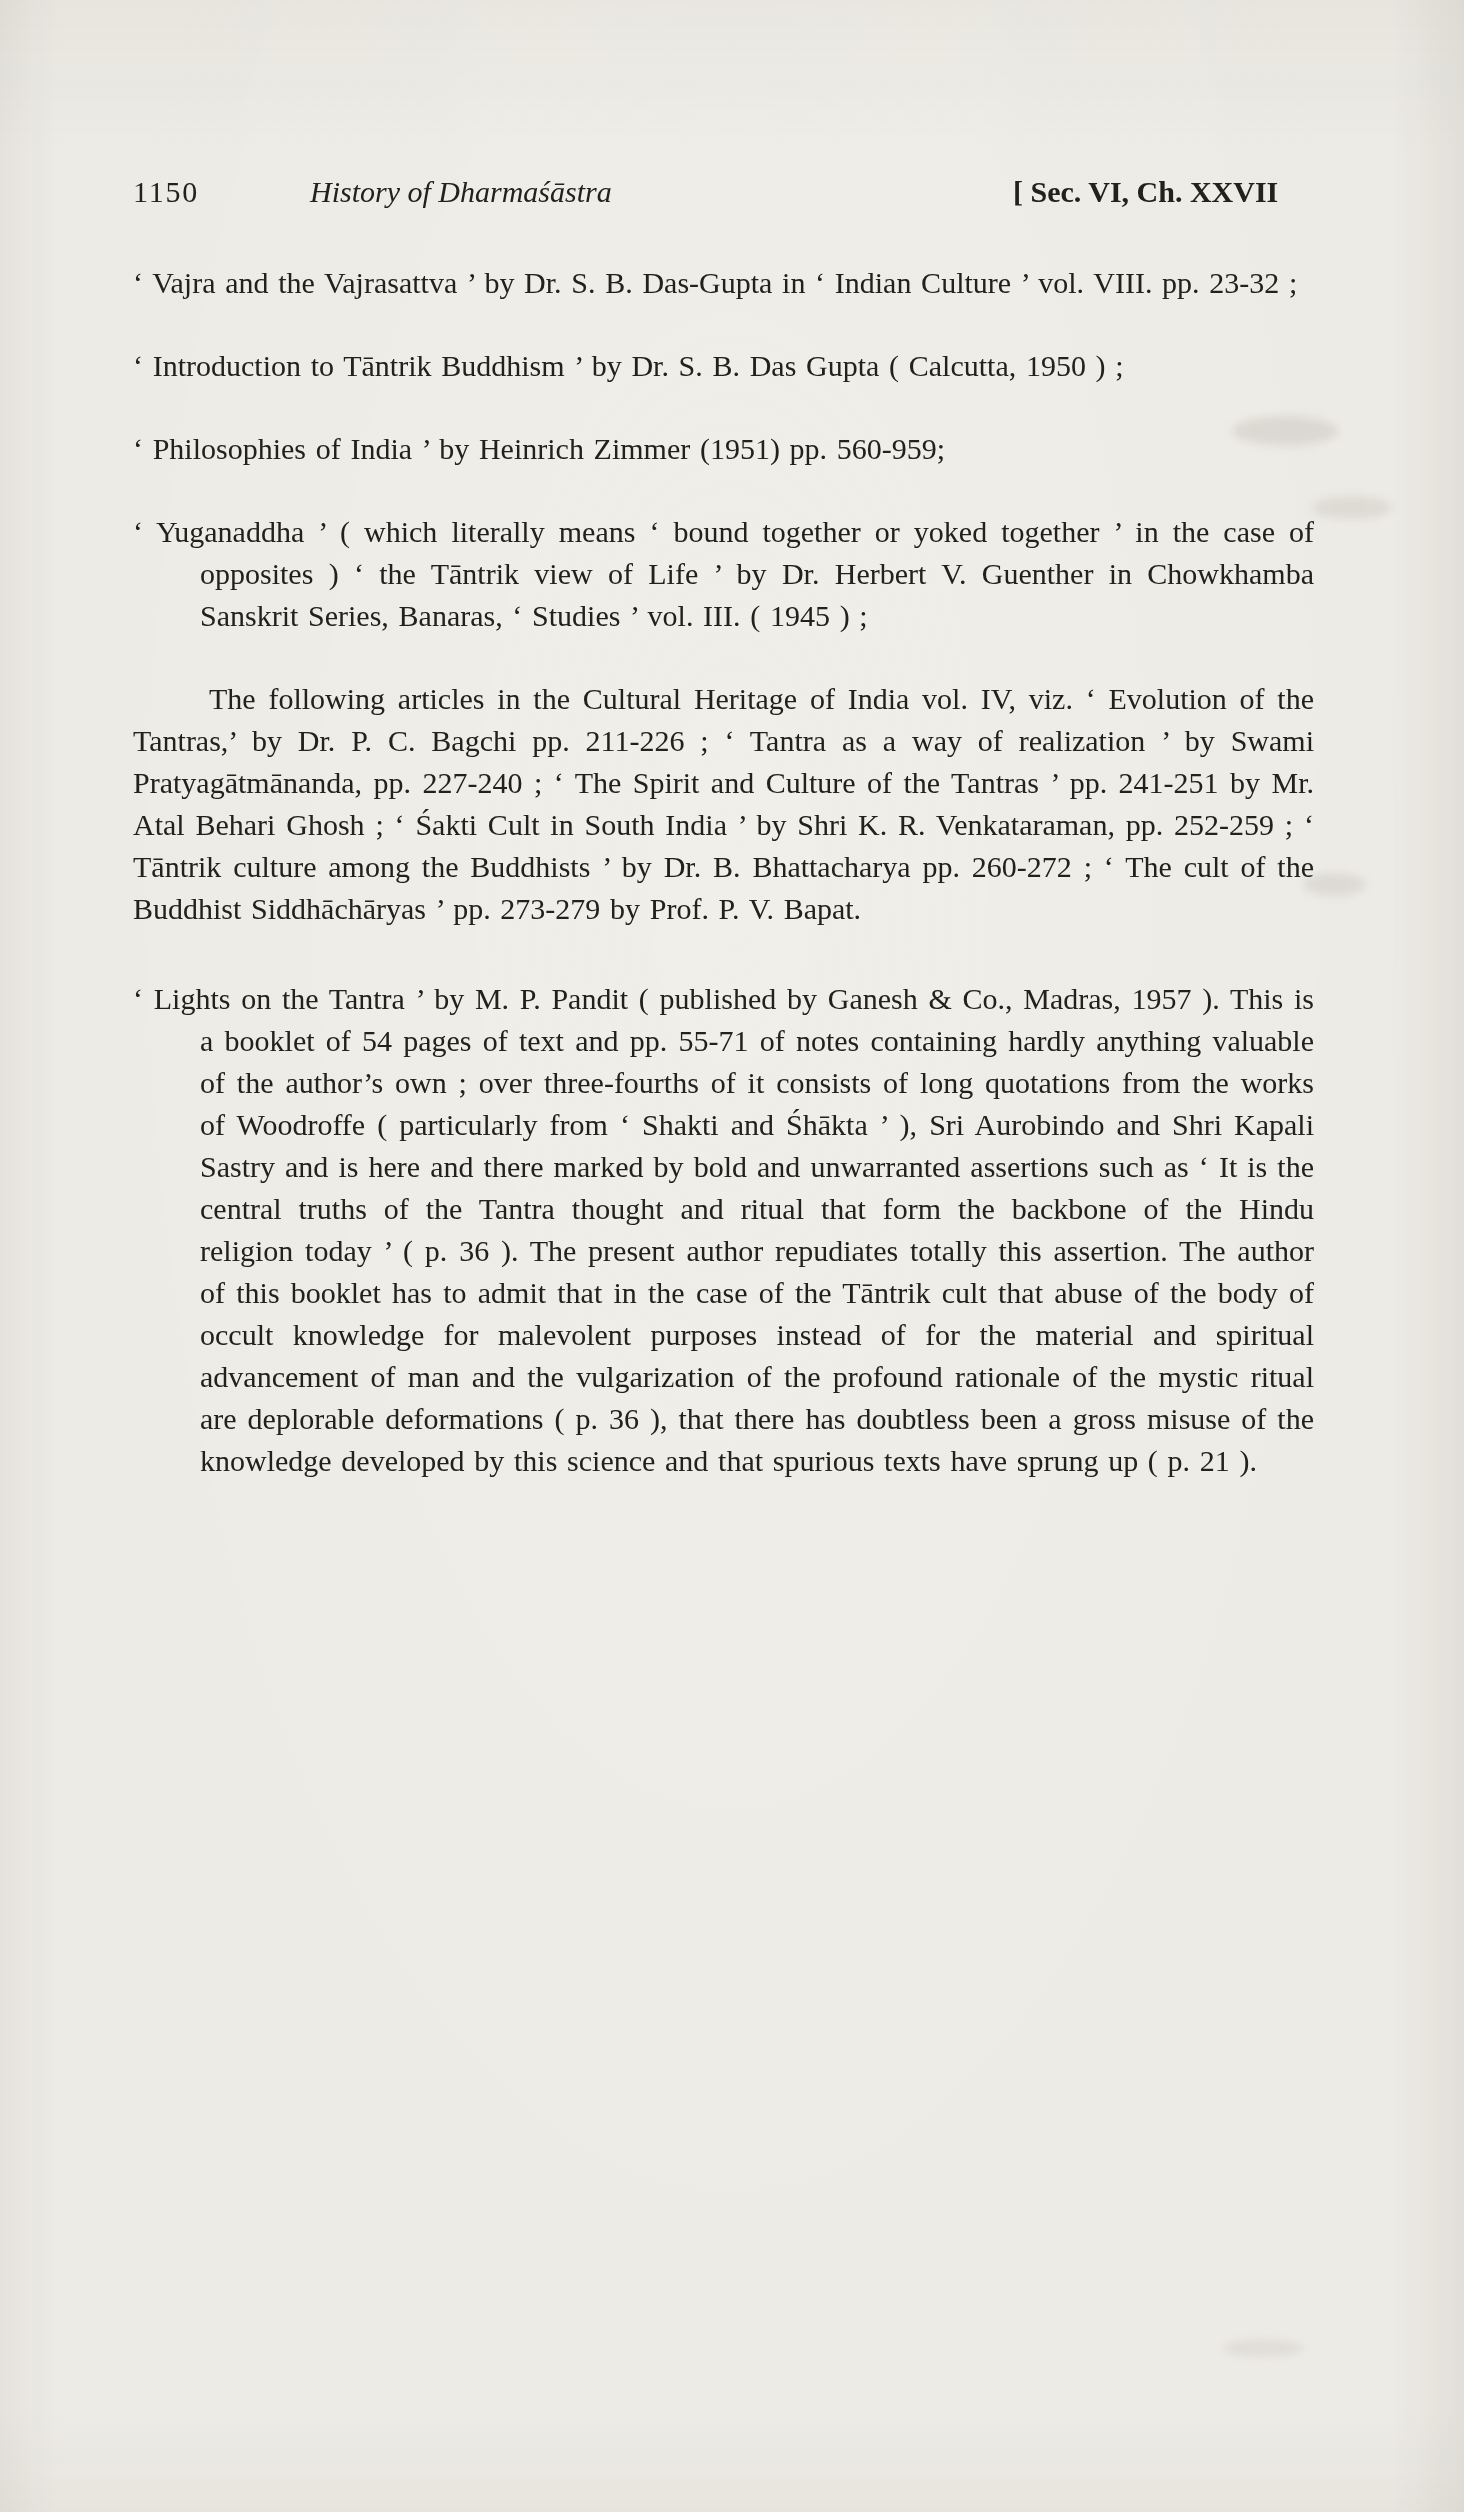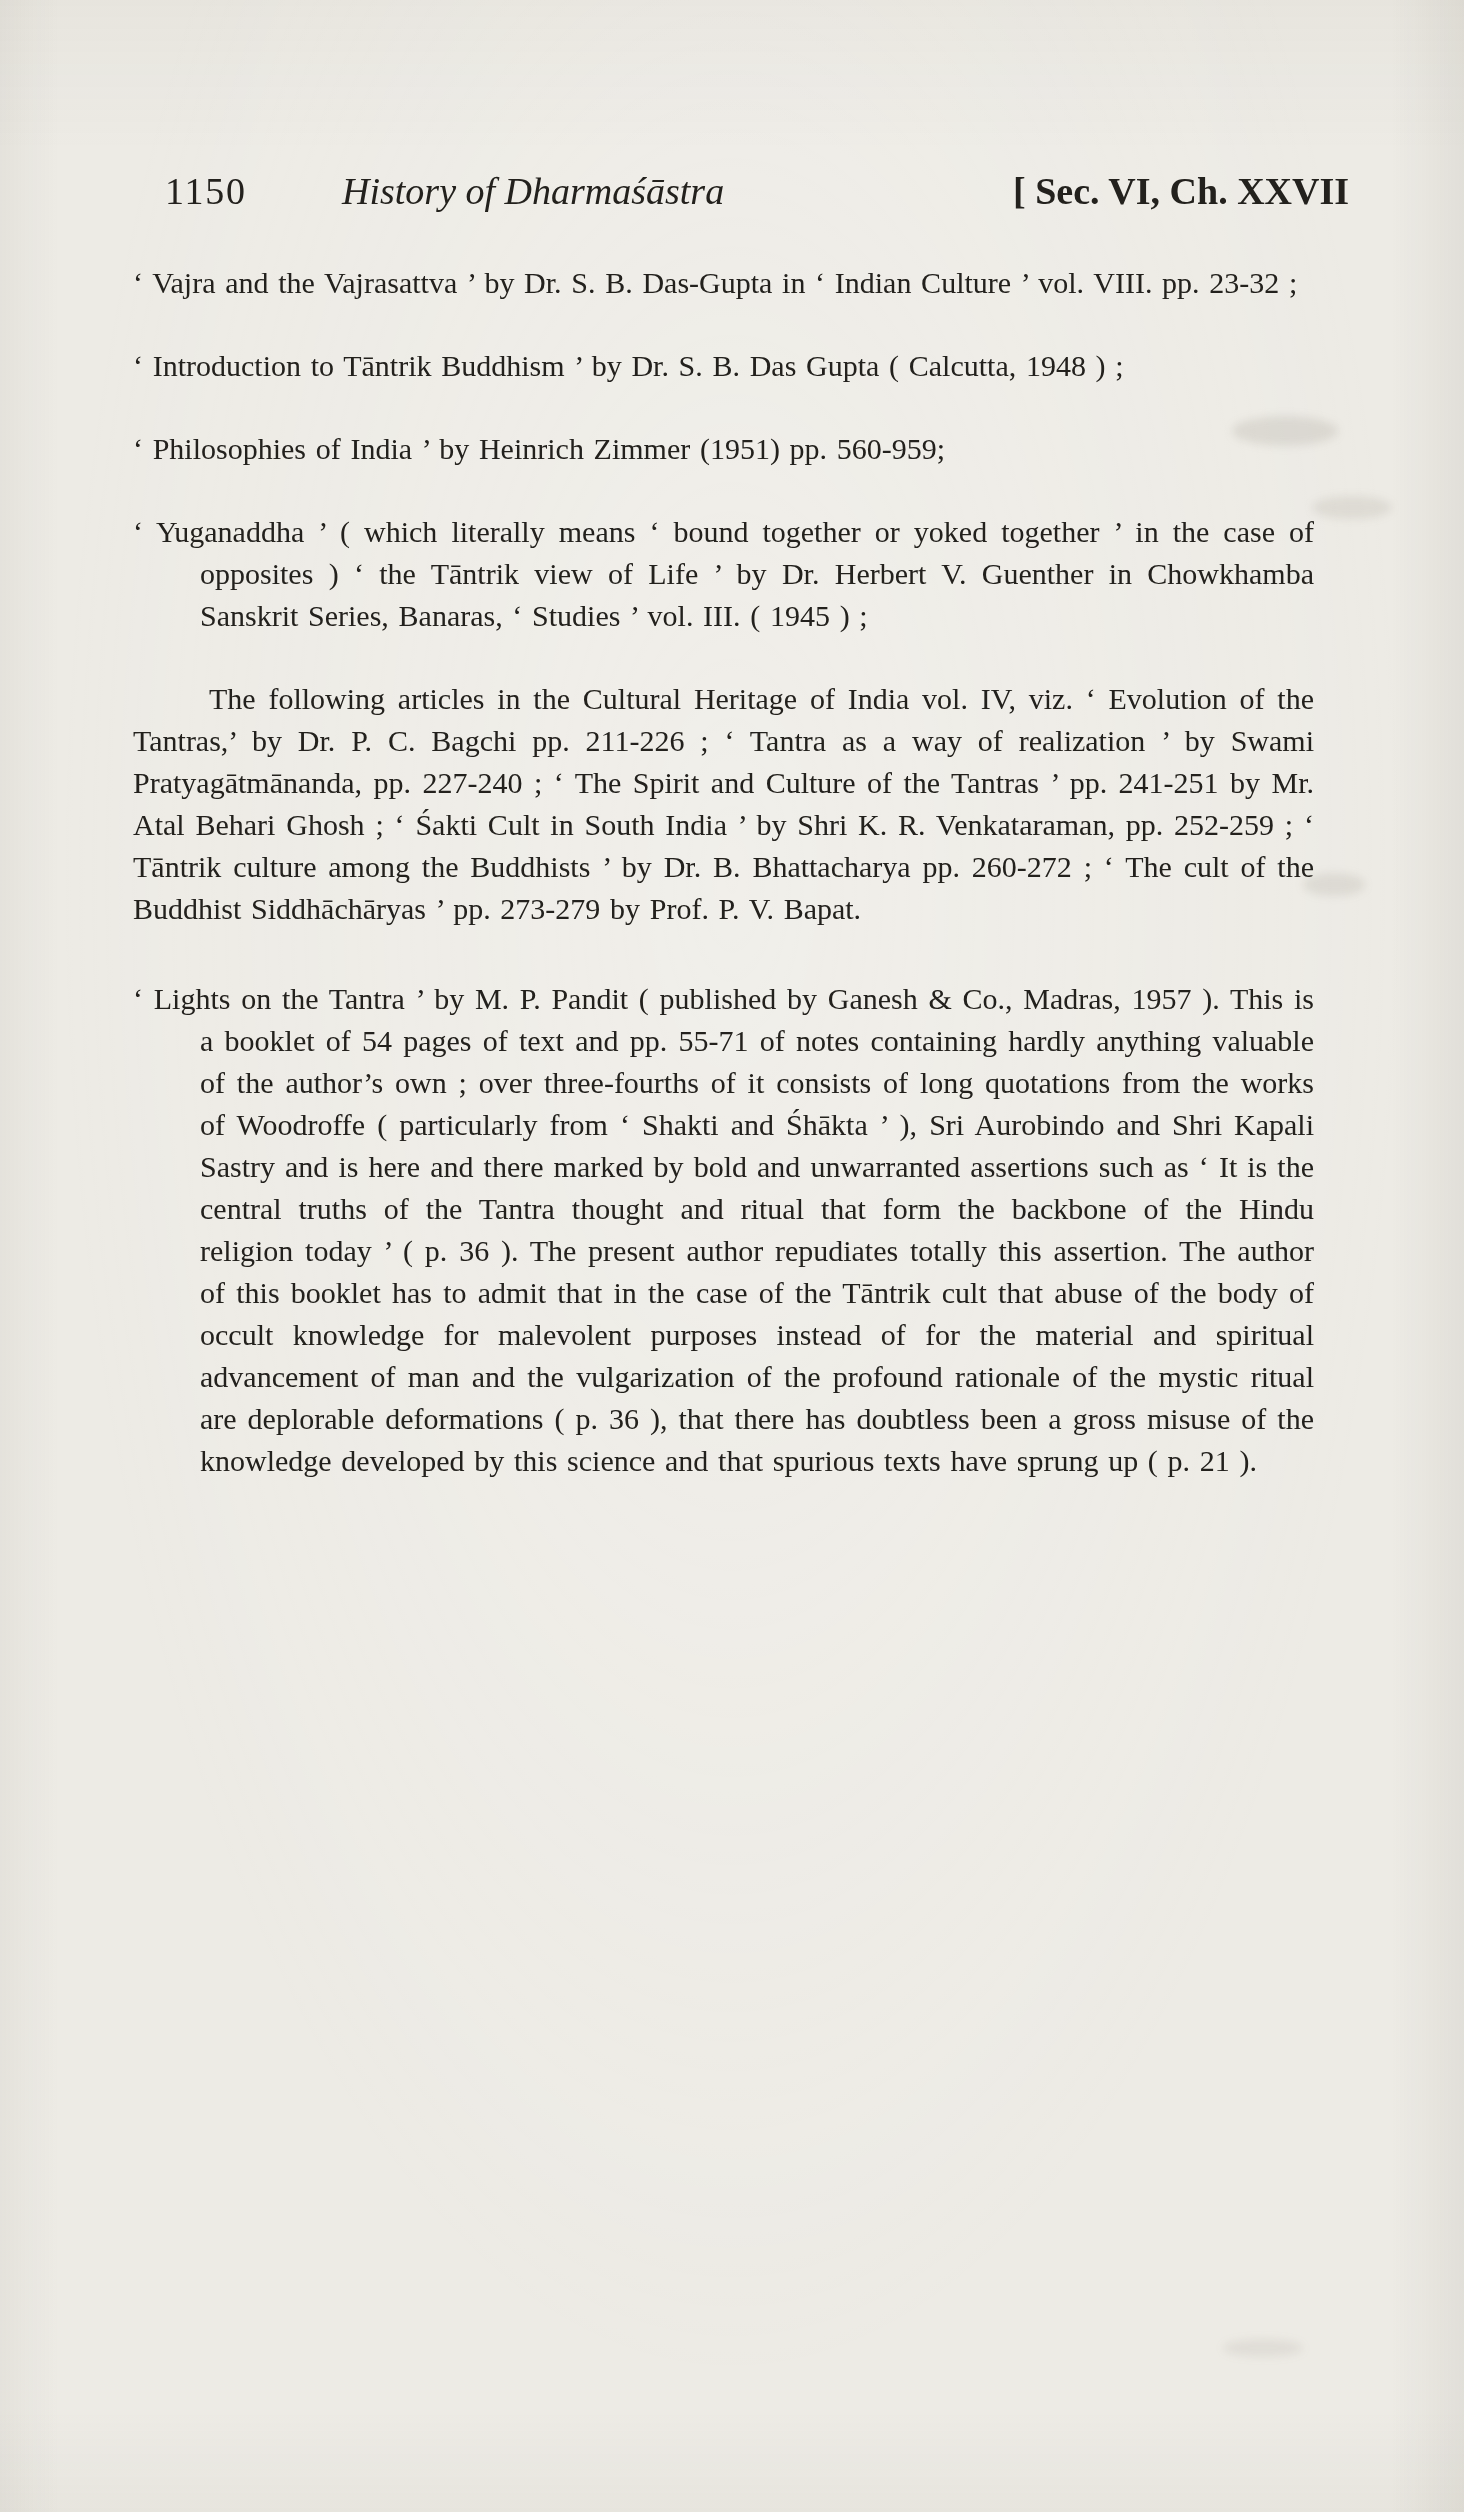--- a/index.html
+++ b/index.html
@@ -20,24 +20,23 @@
 
   .page {
     position: absolute;
     inset: 0;
     padding: 174px 151px 0 133px;
   }
 
   .page-header {
     display: flex;
     align-items: baseline;
-    font-size: 38px;
+    font-size: 30px;
     line-height: 35px;
     margin-bottom: 53px;
-    margin-left: 32px;
   }
   .page-number {
     width: 177px;
     letter-spacing: 1.8px;
   }
   .book-title {
     flex: 1;
     text-align: left;
     font-style: italic;
   }
@@ -93,21 +92,21 @@
   <header class="page-header">
     <span class="page-number">1150</span>
     <span class="book-title">History of Dharmaśāstra</span>
     <span class="section-ref">[ Sec. VI, Ch. XXVII</span>
   </header>
 
   <main class="content">
 
     <p class="entry">‘ Vajra and the Vajrasattva ’ by Dr. S. B. Das-Gupta in ‘ Indian Culture ’ vol. VIII. pp. 23-32 ;</p>
 
-    <p class="entry">‘ Introduction to Tāntrik Buddhism ’ by Dr. S. B. Das Gupta ( Calcutta, 1948 ) ;</p>
+    <p class="entry">‘ Introduction to Tāntrik Buddhism ’ by Dr. S. B. Das Gupta ( Calcutta, 1950 ) ;</p>
 
     <p class="entry">‘ Philosophies of India ’ by Heinrich Zimmer (1951) pp. 560-959;</p>
 
 
     <p class="entry">‘ Yuganaddha ’ ( which literally means ‘ bound together or yoked together ’ in the case of opposites ) ‘ the Tāntrik view of Life ’ by Dr. Herbert V. Guenther in Chowkhamba Sanskrit Series, Banaras, ‘ Studies ’ vol. III. ( 1945 ) ;</p>
 
     <p class="body-para">The following articles in the Cultural Heritage of India vol. IV, viz. ‘ Evolution of the Tantras,’ by Dr. P. C. Bagchi pp. 211-226 ; ‘ Tantra as a way of realization ’ by Swami Pratyagātmānanda, pp. 227-240 ; ‘ The Spirit and Culture of the Tantras ’ pp. 241-251 by Mr. Atal Behari Ghosh ; ‘ Śakti Cult in South India ’ by Shri K. R. Venkataraman, pp. 252-259 ; ‘ Tāntrik culture among the Buddhists ’ by Dr. B. Bhattacharya pp. 260-272 ; ‘ The cult of the Buddhist Siddhāchāryas ’ pp. 273-279 by Prof. P. V. Bapat.</p>
 
     <p class="entry review-para">‘ Lights on the Tantra ’ by M. P. Pandit ( published by Ganesh &amp; Co., Madras, 1957 ). This is a booklet of 54 pages of text and pp. 55-71 of notes containing hardly anything valuable of the author’s own ; over three-fourths of it consists of long quotations from the works of Woodroffe ( particularly from ‘ Shakti and Śhākta ’ ), Sri Aurobindo and Shri Kapali Sastry and is here and there marked by bold and unwarranted assertions such as ‘ It is the central truths of the Tantra thought and ritual that form the backbone of the Hindu religion today ’ ( p. 36 ). The present author repudiates totally this assertion. The author of this booklet has to admit that in the case of the Tāntrik cult that abuse of the body of occult knowledge for malevolent purposes instead of for the material and spiritual advancement of man and the vulgarization of the profound rationale of the mystic ritual are deplorable deformations ( p. 36 ), that there has doubtless been a gross misuse of the knowledge developed by this science and that spurious texts have sprung up ( p. 21 ).</p>
 

